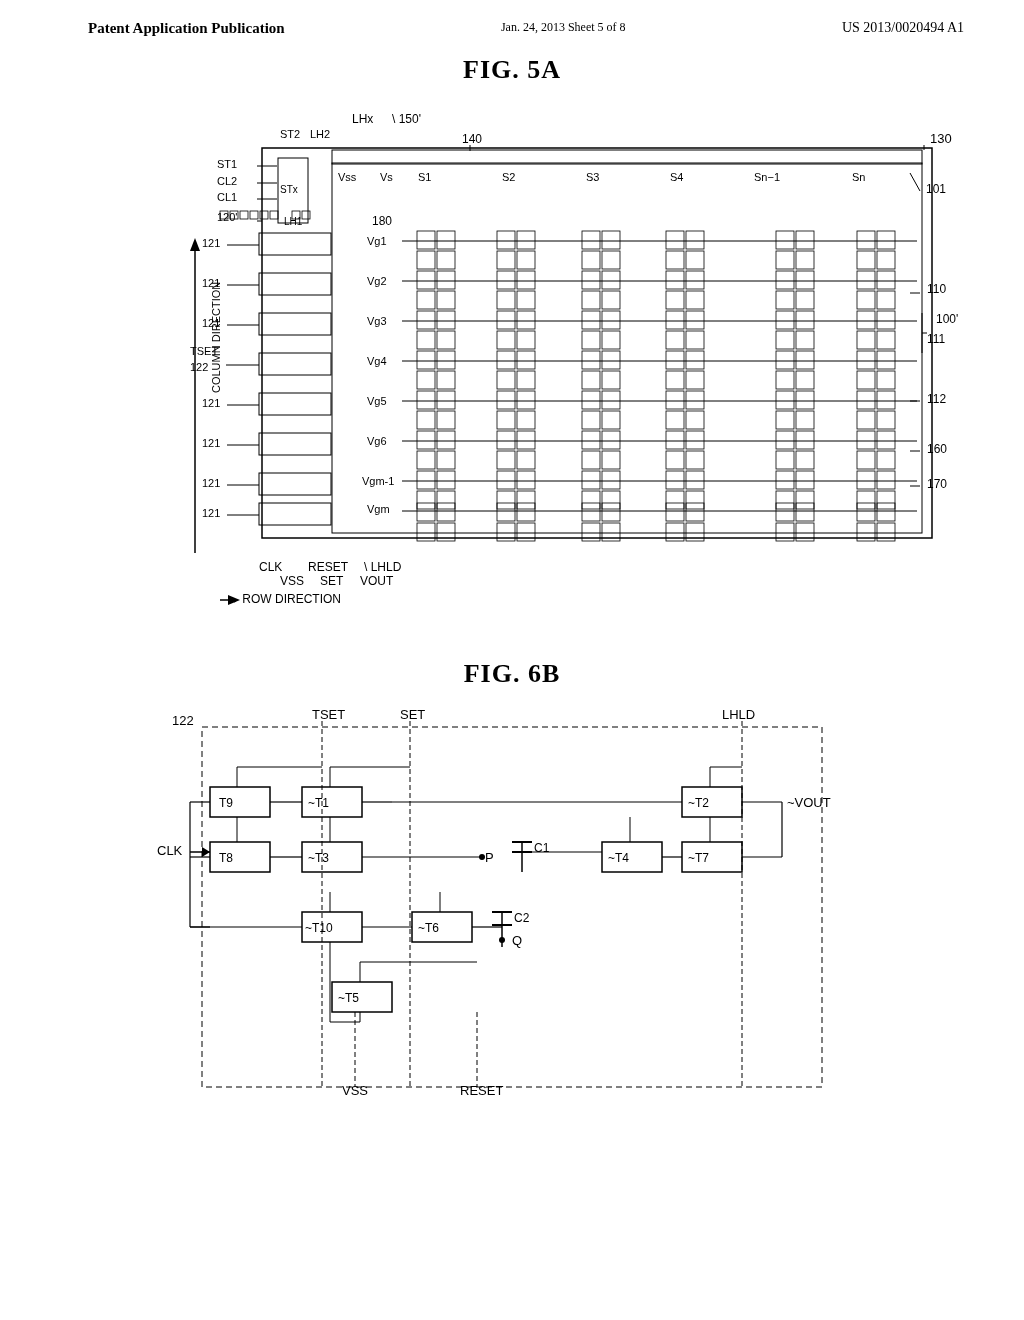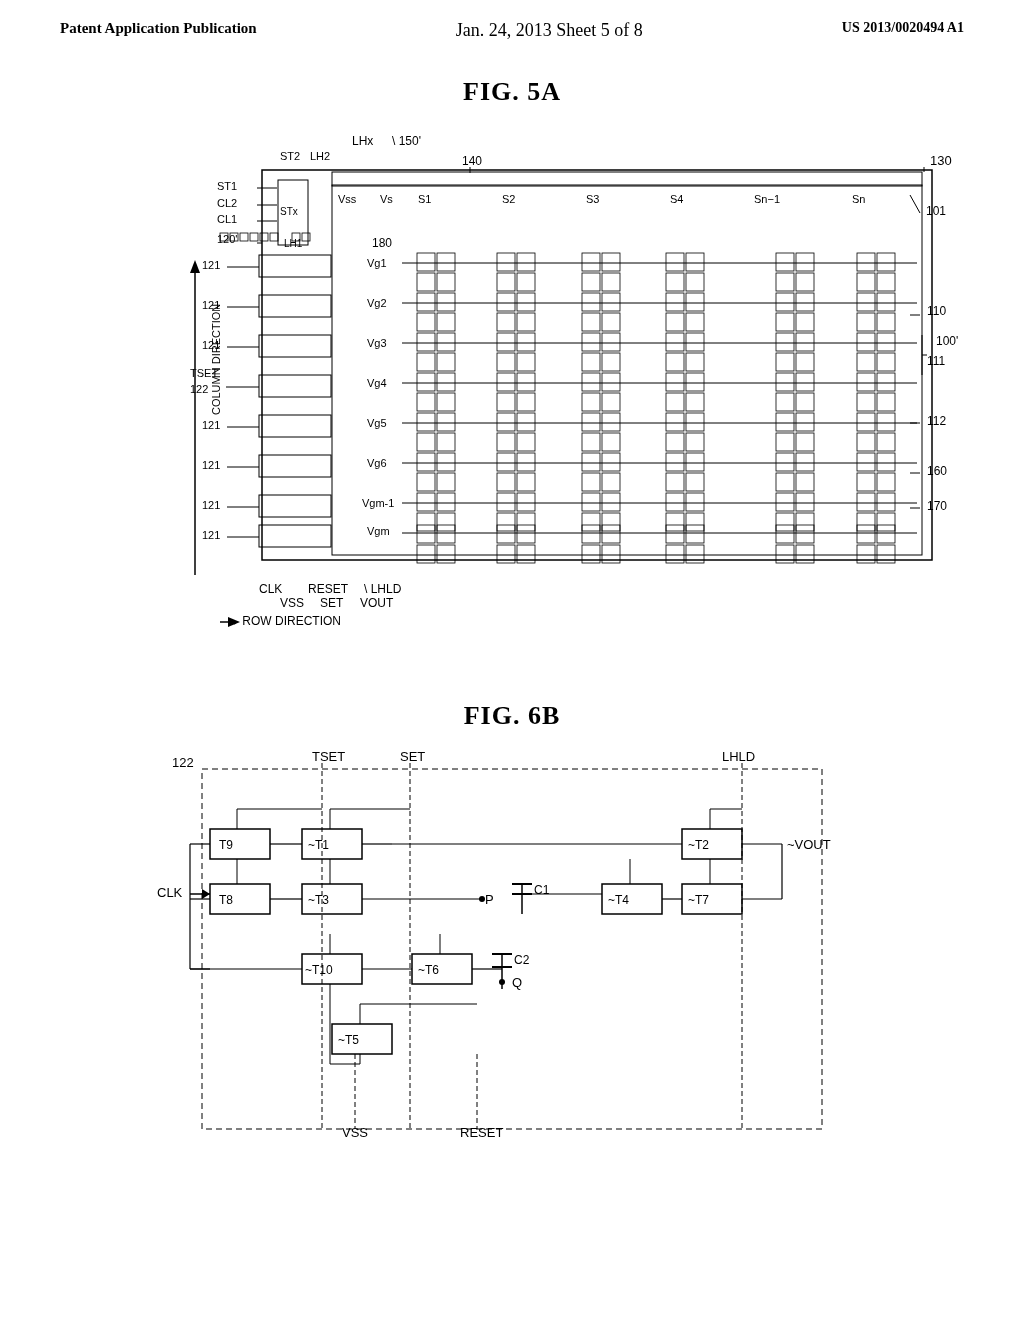--- a/index.html
+++ b/index.html
@@ -10,48 +10,48 @@
       min-height: 1320px;
       position: relative;
       overflow-x: hidden;
     }
 
     
     .page-header {
       display: flex;
       justify-content: space-between;
       align-items: flex-start;
-      padding: 18px 60px 0 60px;
+      padding: 18px 60px 0 88px;
       border-bottom: none;
     }
     .header-left {
       font-weight: bold;
       font-size: 15px;
       line-height: 1.4;
     }
     .header-center {
-      font-size: 18px;
+      font-size: 12px;
       text-align: center;
       padding-top: 2px;
     }
     .header-right {
       font-size: 14px;
-      font-weight: bold;
+      font-weight: normal;
       padding-top: 2px;
       text-align: right;
     }
 
     
     .content {
       padding: 10px 55px;
     }
 
     
     .figure-container {
-      margin: 26px 0;
+      margin: 6px 0;
       position: relative;
     }
 
     .figure-title {
       text-align: center;
       font-size: 26px;
       font-weight: bold;
       margin-bottom: 8px;
       letter-spacing: 1px;
     }

